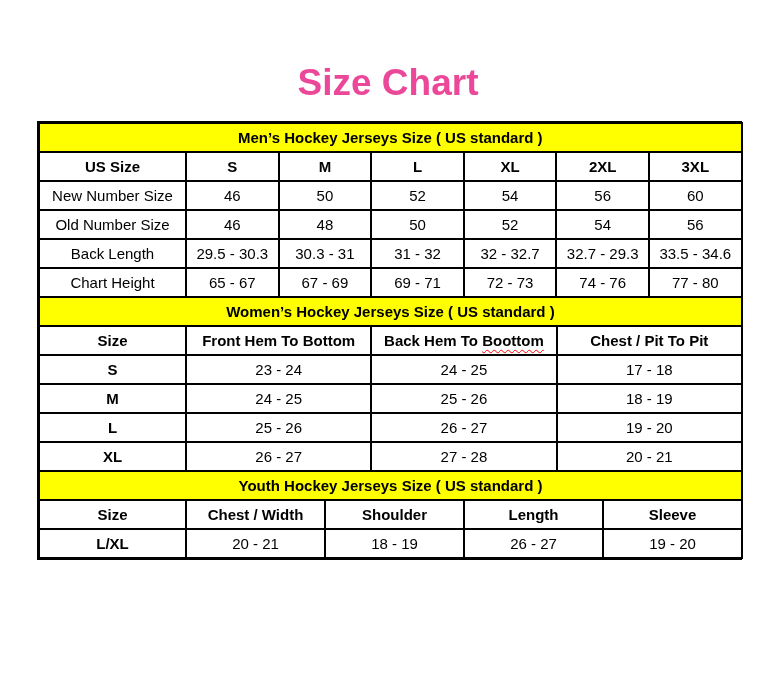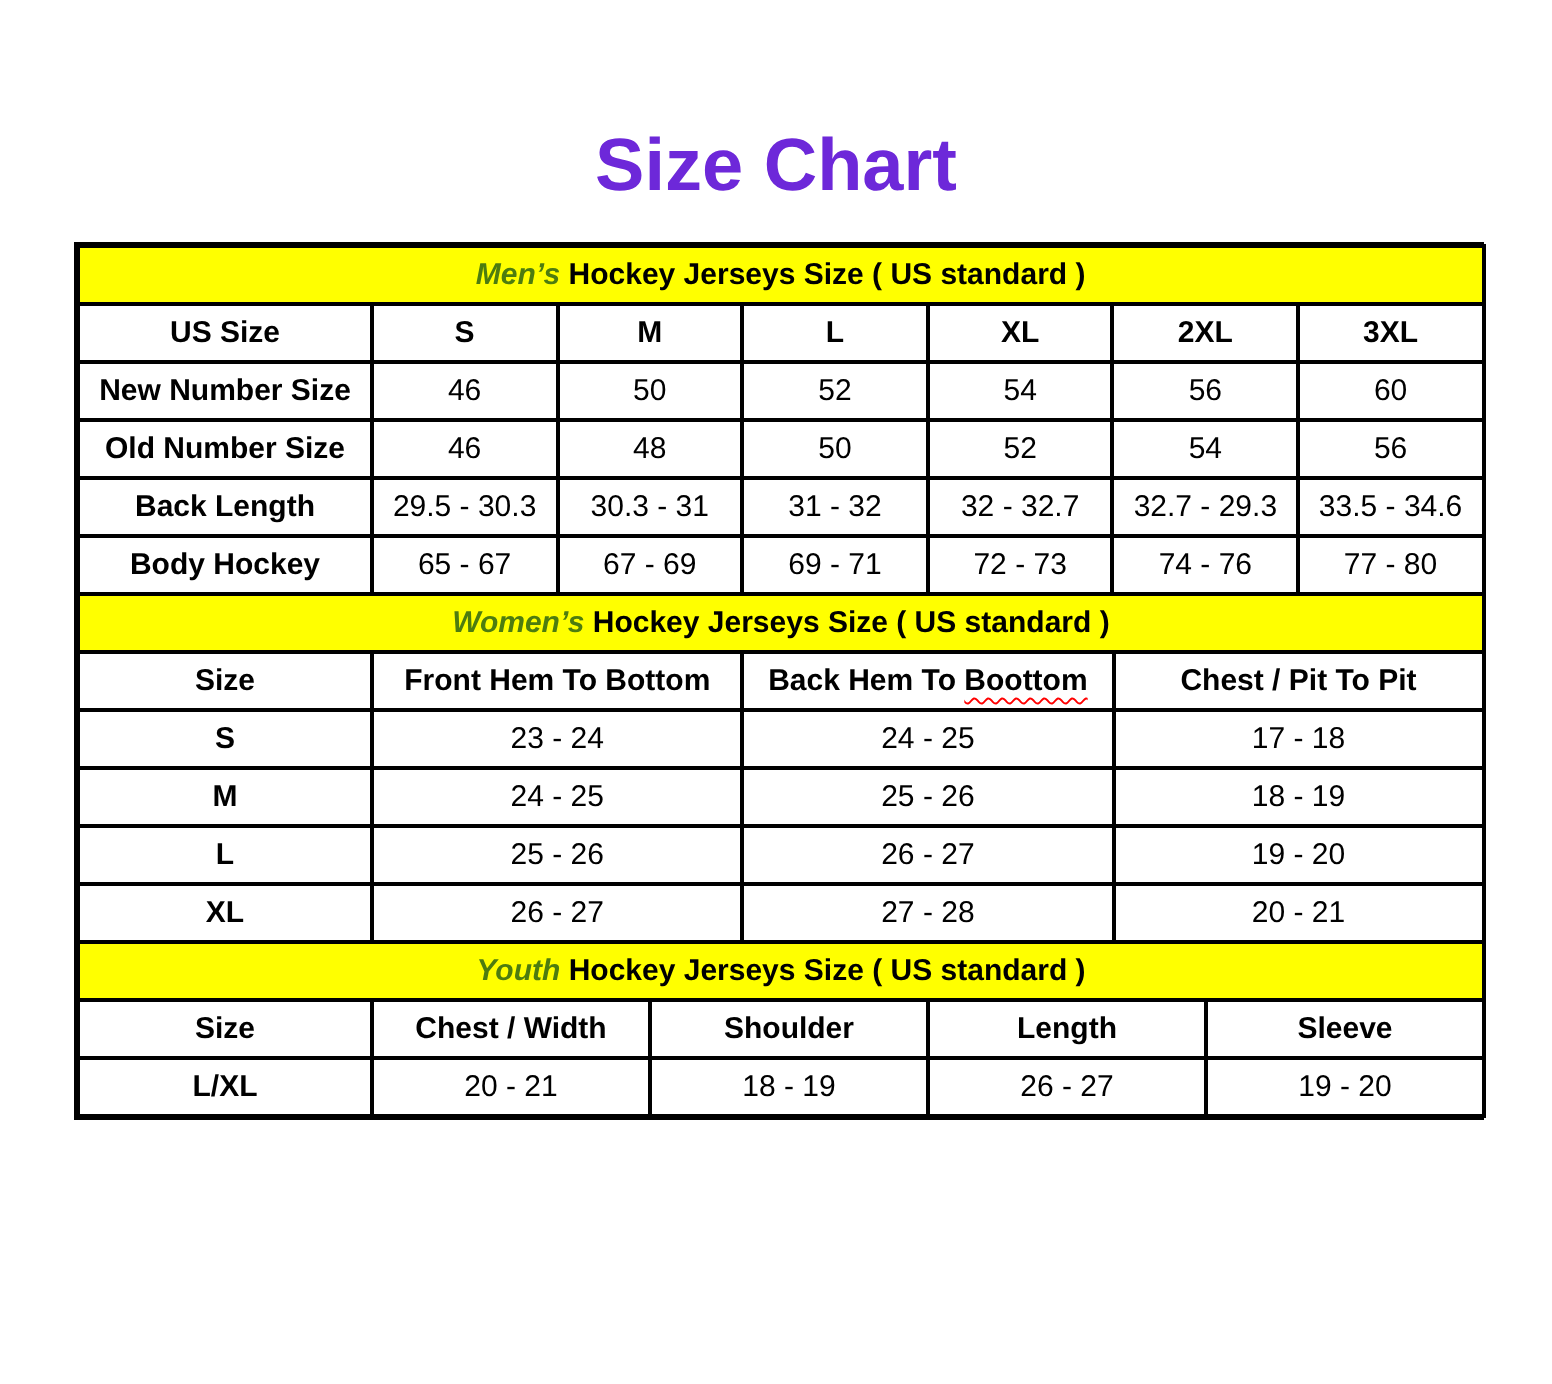--- a/index.html
+++ b/index.html
@@ -11,21 +11,21 @@
   }
   .page { position: relative; width: 776px; height: 692px; overflow: hidden; }
 
   .title {
     margin: 0;
     padding-top: 64px;
     text-align: center;
     font-size: 37px;
     line-height: 1.0;
     font-weight: bold;
-    color: #6d28d9;
+    color: #ec4899;
   }
 
   .chart-wrap {
     position: absolute;
     left: 37px;
     top: 121px;
     width: 703px;
     border: 1px solid #000;
   }
 
@@ -46,24 +46,24 @@
   }
   
   table.section-table:not(:first-child) tr.banner-row td { border-top: 0; }
 
   td.banner {
     background: #FFFF00;
     font-weight: bold;
     font-size: 17px;
     height: 31px;
   }
-  td.banner .accent { color: #4d7c0f; font-style: italic; }
+  td.banner .accent { color: #000000; }
 
   th.col-header { font-weight: bold; }
-  td.row-label-regular { font-weight: bold; }
+  td.row-label-regular { font-weight: normal; }
   th.row-label-bold { font-weight: bold; }
   td.value-cell { font-weight: normal; }
 
   .wavy {
     text-decoration: underline;
     text-decoration-style: wavy;
     text-decoration-color: #FF0000;
     text-decoration-thickness: 1px;
     text-underline-offset: 3px;
   }
@@ -123,21 +123,21 @@
         <tr>
           <td class="row-label-regular">Back Length</td>
           <td class="value-cell">29.5 - 30.3</td>
           <td class="value-cell">30.3 - 31</td>
           <td class="value-cell">31 - 32</td>
           <td class="value-cell">32 - 32.7</td>
           <td class="value-cell">32.7 - 29.3</td>
           <td class="value-cell">33.5 - 34.6</td>
         </tr>
         <tr>
-          <td class="row-label-regular">Body Hockey</td>
+          <td class="row-label-regular">Chart Height</td>
           <td class="value-cell">65 - 67</td>
           <td class="value-cell">67 - 69</td>
           <td class="value-cell">69 - 71</td>
           <td class="value-cell">72 - 73</td>
           <td class="value-cell">74 - 76</td>
           <td class="value-cell">77 - 80</td>
         </tr>
       </tbody>
     </table>
 

